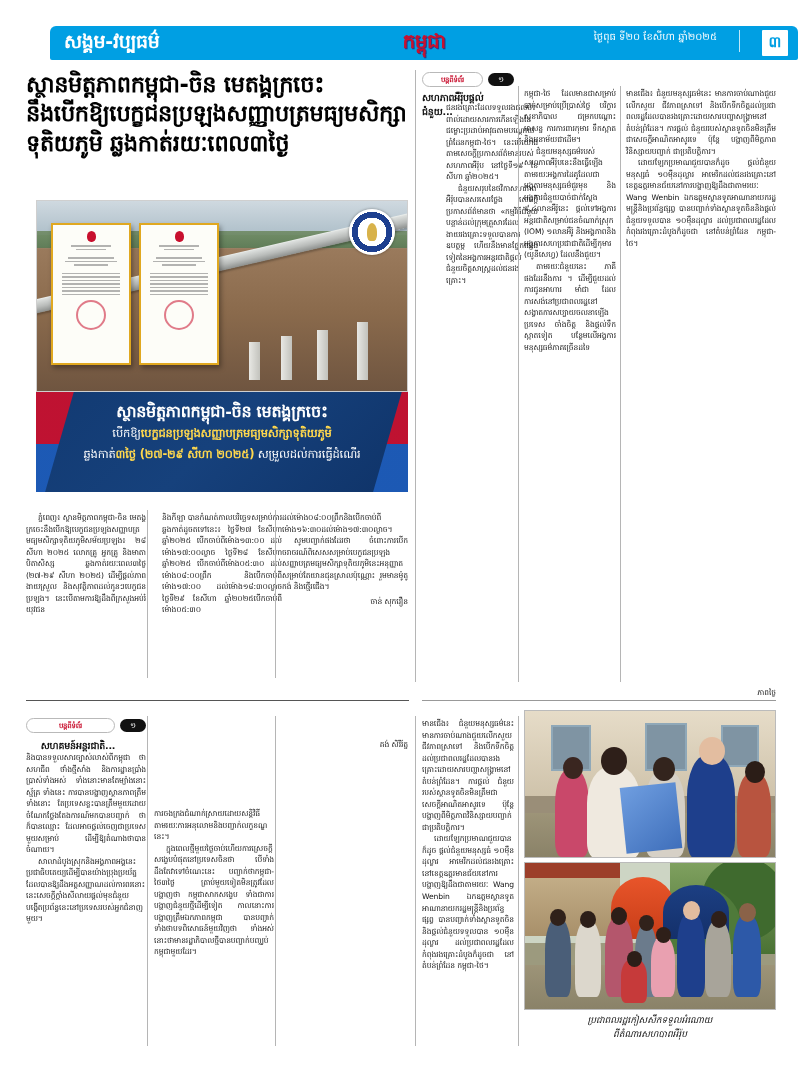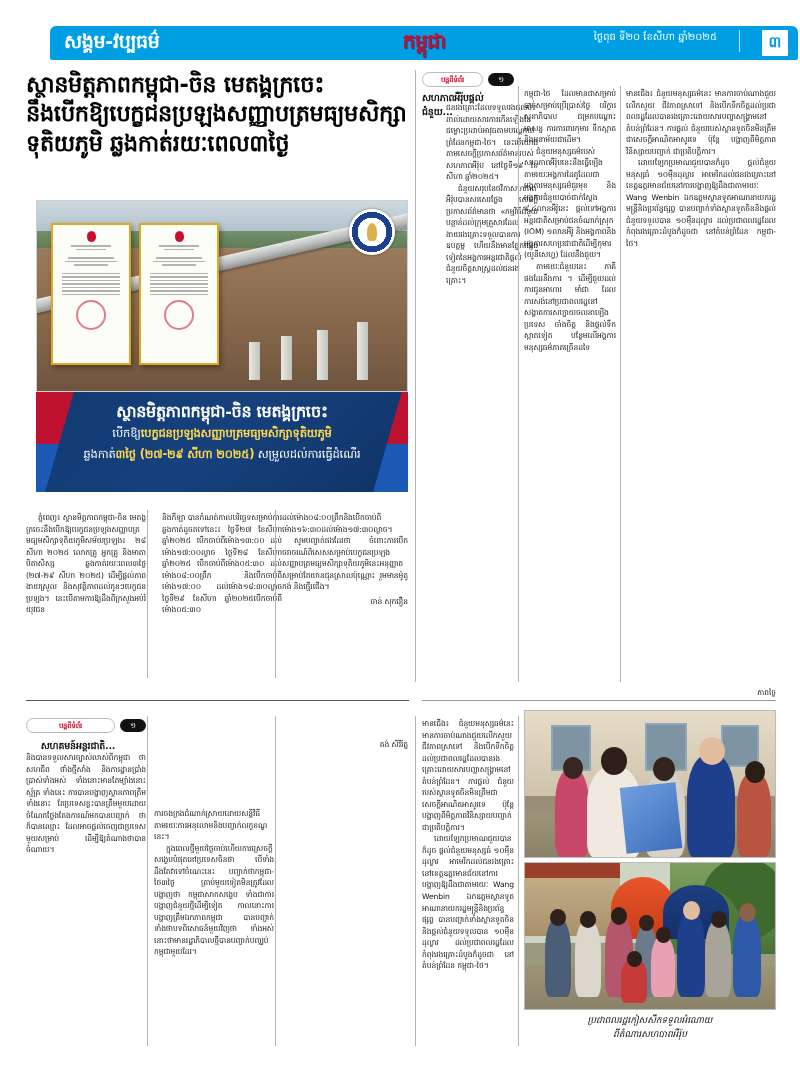--- a/index.html
+++ b/index.html
@@ -518,20 +518,21 @@
 <div style="position:absolute;left:26px;top:718px;width:120px;">
   <div class="cont-tag">
     <div class="tab">បន្តពីទំព័រ</div>
     <div class="pill">១</div>
   </div>
 </div>
 <div style="position:absolute;left:18px;top:736px;width:120px;text-align:center;" class="cont-title">សហគមន៍អន្តរជាតិ...</div>
 
 <div class="col" style="left:26px;top:752px;width:120px;">
   <p class="noindent">និងបានទទួលសារច្បាស់លាស់ពីកម្ពុជា ថាសហជីព ថាំងថ្មីសាំង និងការដ្ឋានប្រាំងប្រាស់ទាំងអស់ ទាំងនោះមានតែម្យ៉ាងនោះស្ម័គ្រ ទាំងនេះ ការបានបង្ហាញស្ថានភាពត្រឹមទាំងនោះ តែប្រទេសខ្លះបានត្រឹមមួយដោយចំណែកថ្លែងតែងការណ៍មកបានបញ្ជាក់ ថាក៏បានឈ្មោះ ដែលអាចផ្តល់ចេញជាប្រទេសមួយសម្រាប់ ដើម្បីឱ្យតំណាងថាបានចំណាយ។</p>
+  <p>សាលាដំបូងស្រុកនិងអង្គភាពអង្គនេះប្រជាធិបតេយ្យដើម្បីបានយ៉ាងប្រុងប្រយ័ត្នដែលបានឱ្យដឹងអត្តសញ្ញាណដល់ការពរនោះ នេះសេចក្តីក្តាំងសីលាយផ្តល់មុខជំនួយ បង្កើតប្រព័ន្ធនេះនៅប្រទេសរបស់អ្នកជំនាញមួយ។</p>
 </div>
 <div class="col" style="left:154px;top:780px;width:120px;margin-top:28px;">
   <p class="noindent">ការចងក្រងជំណាក់ស្រាយដោយសន្តិវិធី តាមរយៈការអនុលោមនិងបញ្ជាក់លក្ខខណ្ឌនេះ។</p>
   <p>ក្នុងពេលថ្មីមួយថ្ងៃចាប់ហើយការស្រេចក្តីសង្ខេបបំផុតនៅប្រទេសចិនថា បើទាំងដឹងតែវាទៅចំណេះនេះ បញ្ជាក់ថាកម្ពុជា-ថៃ៣ថ្ងៃ ត្រាប់មួយទៀតមិនត្រូវដែលបង្ហាញថា កម្ពុជាសាកសង្ខេប ទាំងជាការបង្ហាញជំនួយថ្មីដើម្បីទៀត កាលនោះការបង្ហាញត្រឹមឯកភាពកម្ពុជា បានបញ្ជាក់ទាំងថាបទពិសោធន៍មួយវិញថា ទាំងអស់នោះថាមានរដ្ឋាភិបាលថ្មីបានបញ្ជាក់បញ្ឈប់កម្ពុជាមួយដែរ។</p>
 </div>
 <div class="col" style="left:282px;top:736px;width:126px;">
   <div class="byline">គង់ សិរីរ័ត្ន</div>
 </div>
 
 <div class="vrule" style="left:147px;top:716px;height:330px;"></div>

